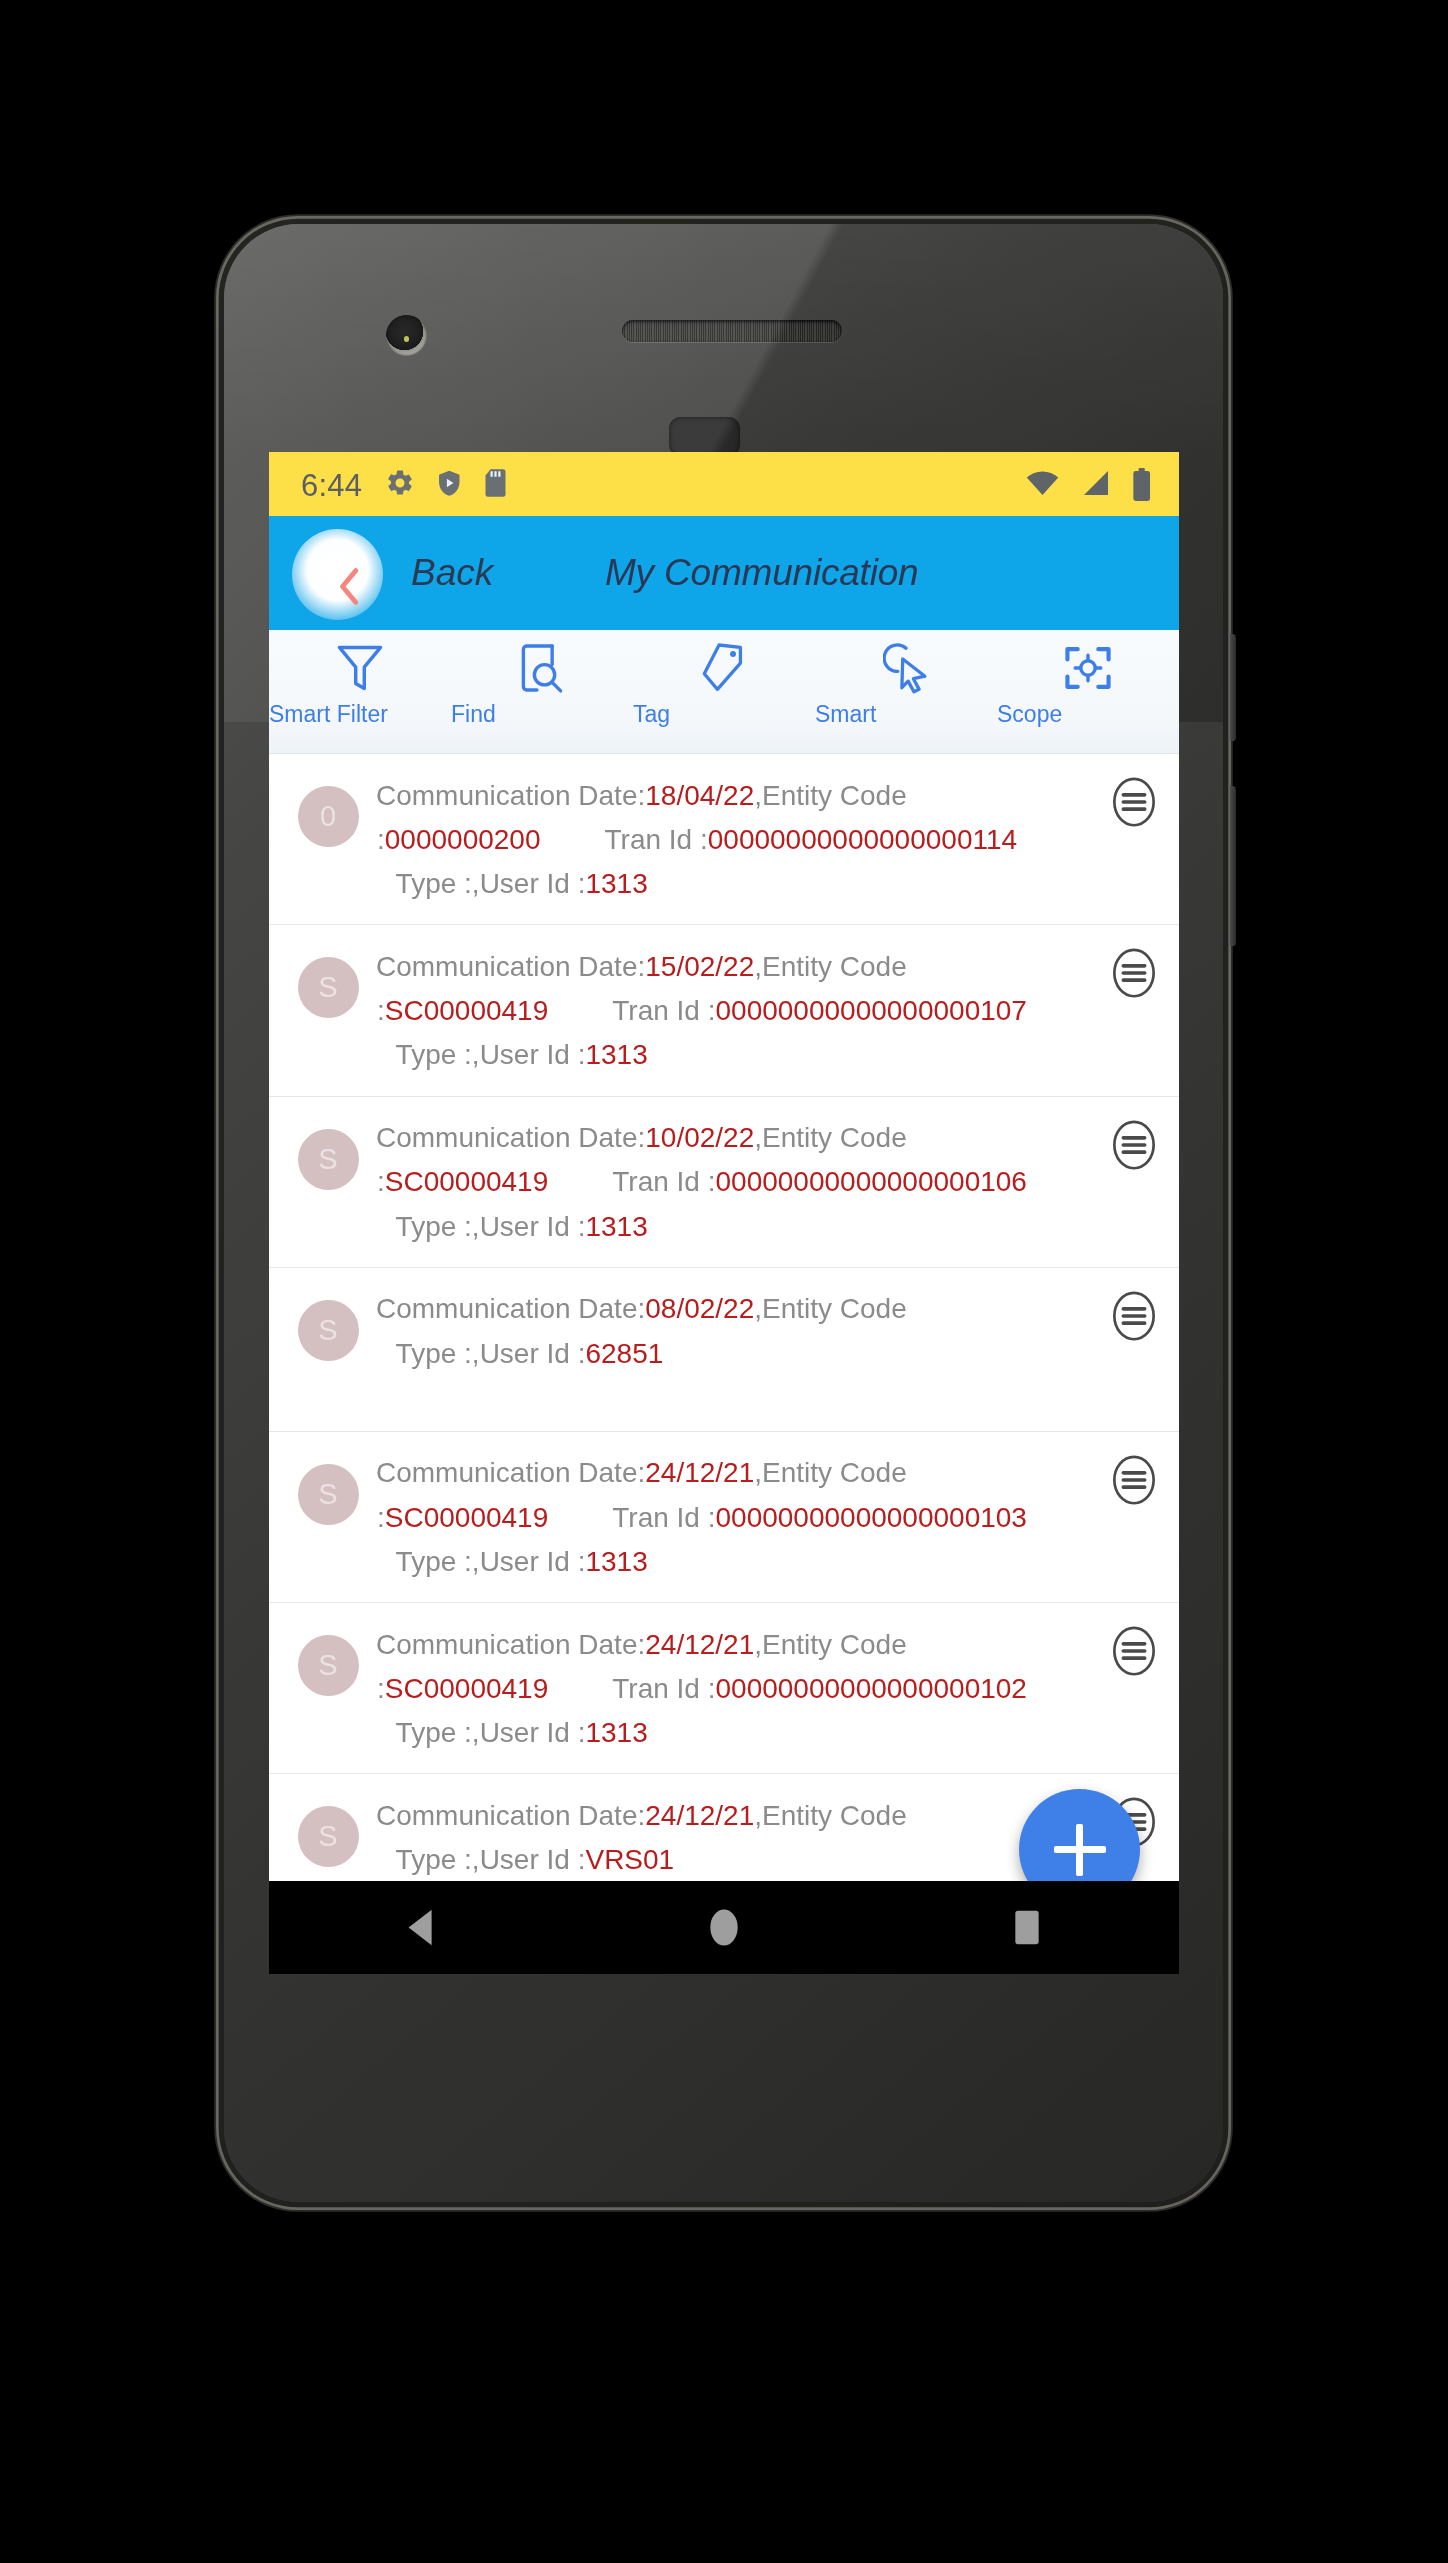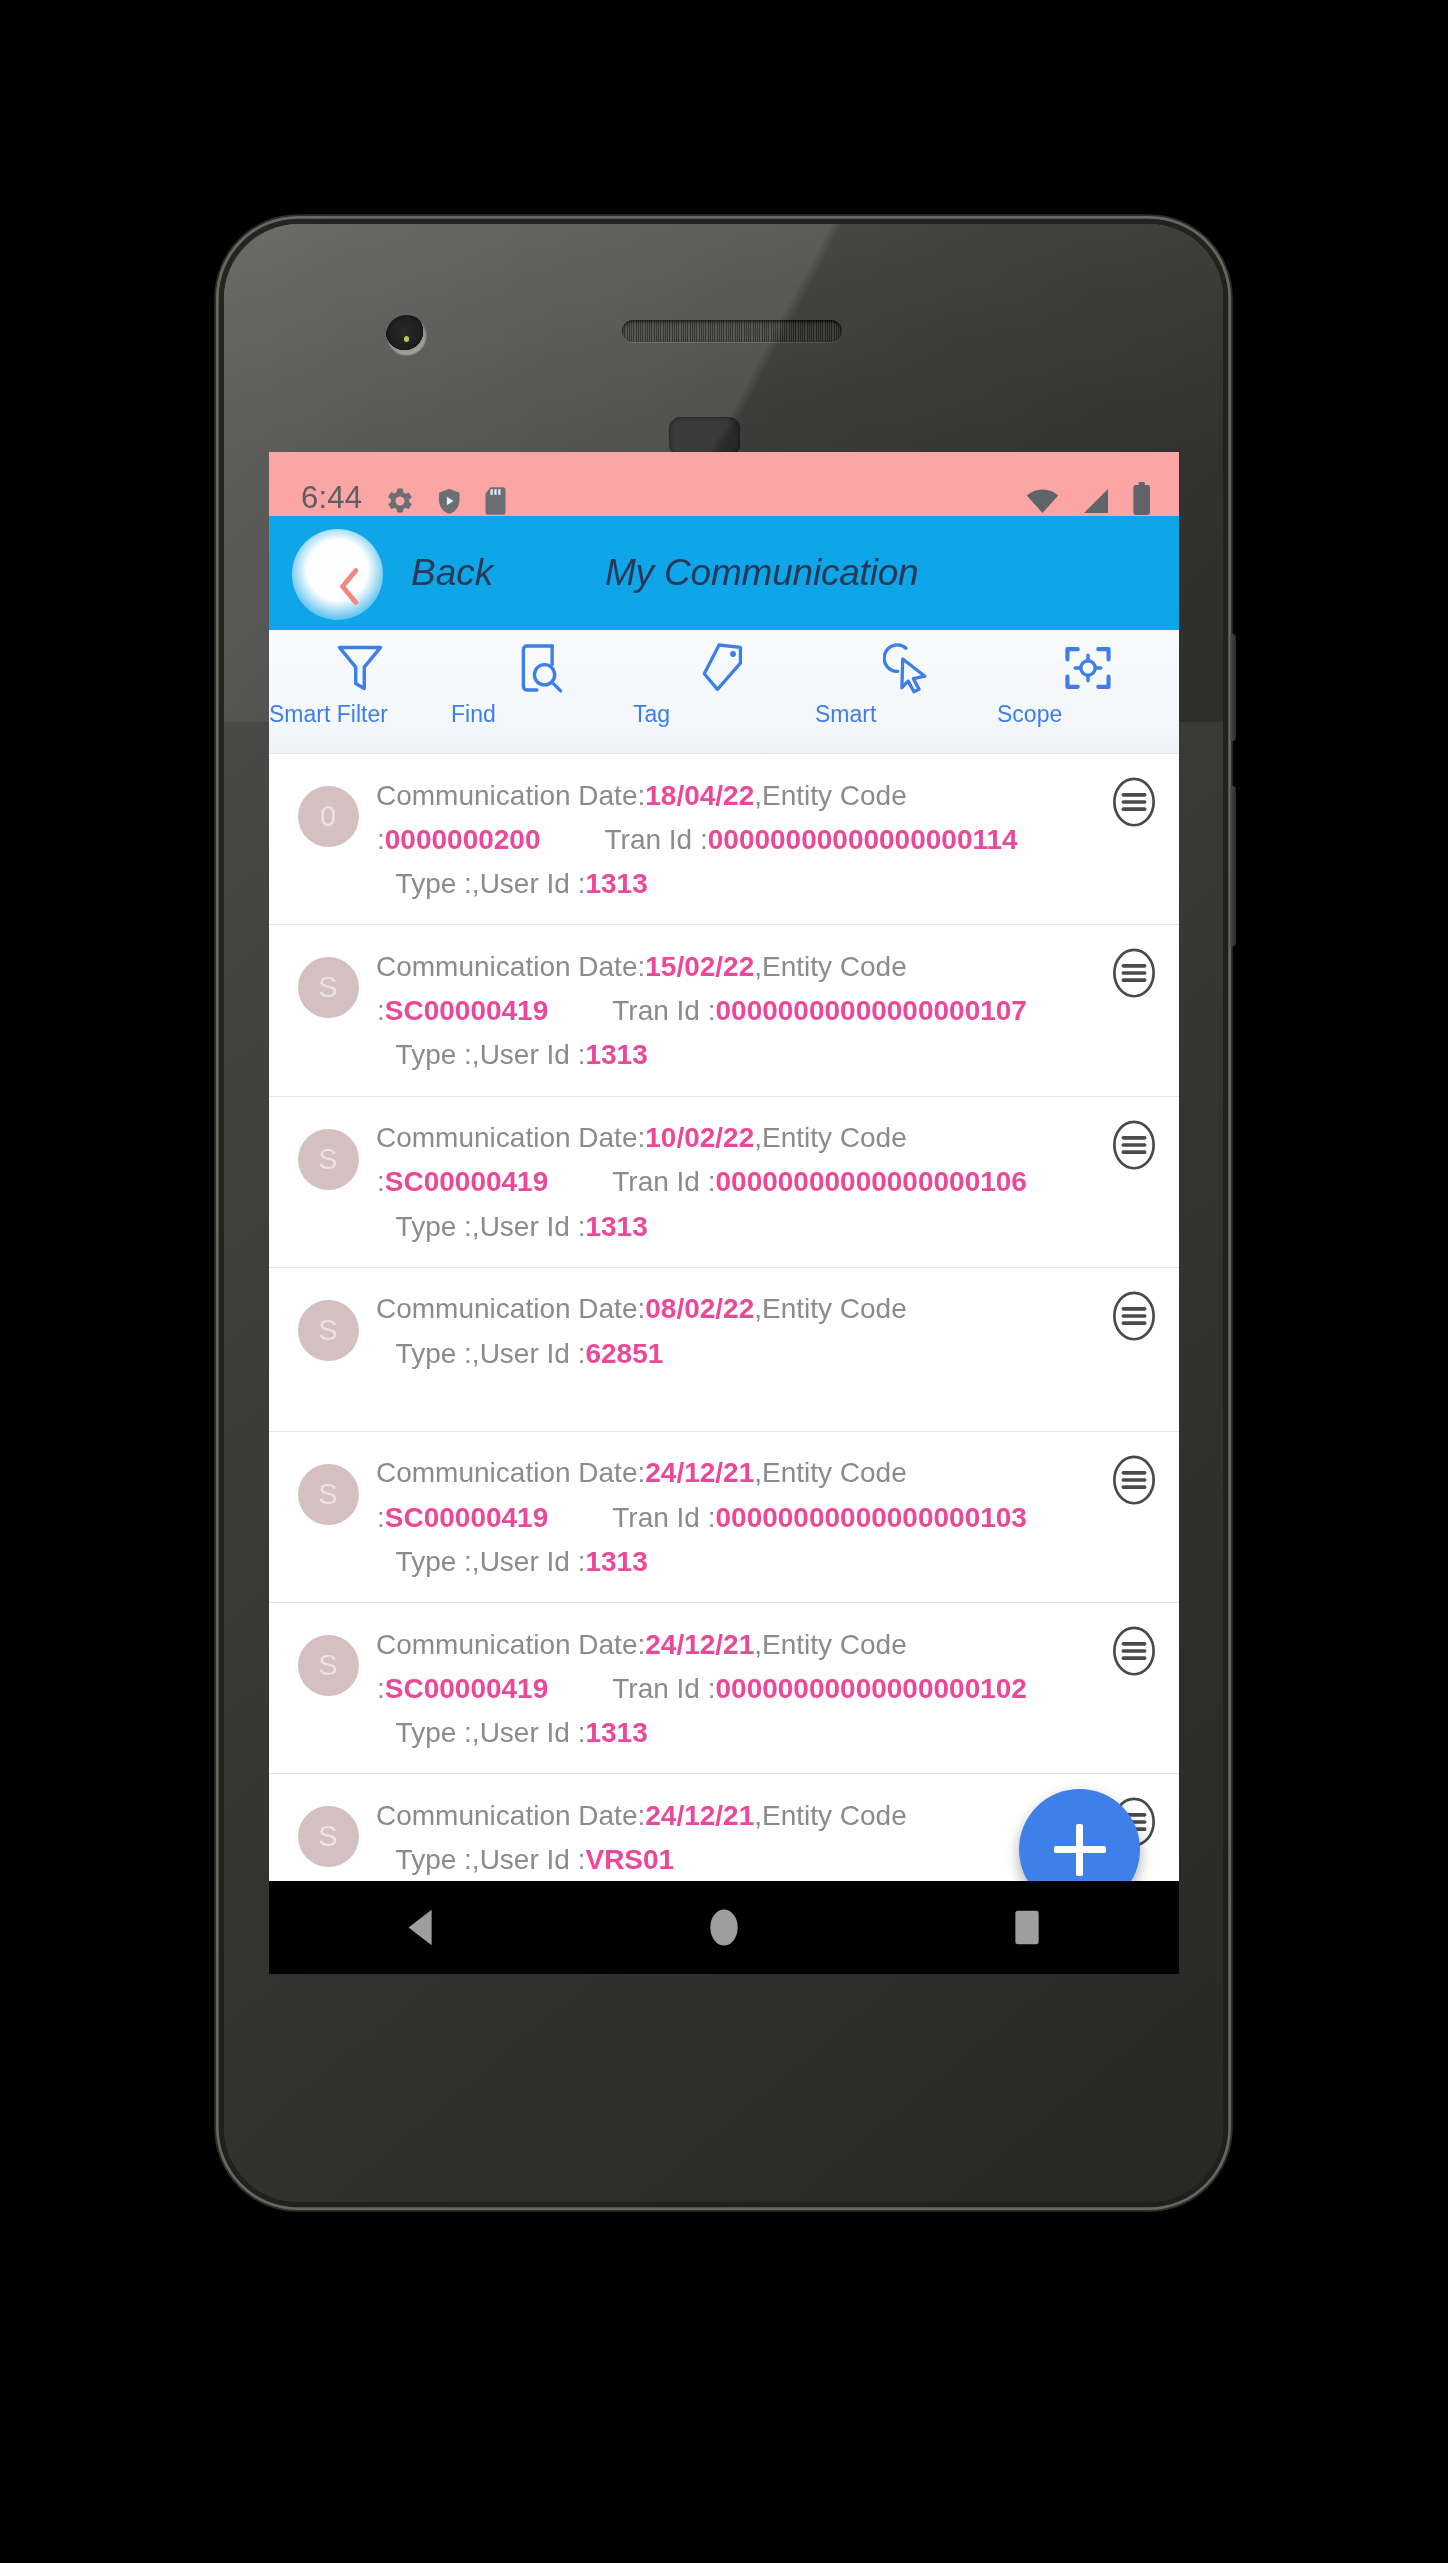--- a/index.html
+++ b/index.html
@@ -107,24 +107,24 @@
     top: 452px;
     width: 910px;
     height: 1522px;
     background: #ffffff;
     overflow: hidden;
   }
 
   
   #status-bar {
     height: 64px;
-    background: #fca5a5;
-    display: flex;
-    align-items: flex-end;
-    padding: 0 27px 0 32px;
+    background: #fde047;
+    display: flex;
+    align-items: flex-start;
+    padding: 16px 27px 0 32px;
     box-sizing: border-box;
   }
   #status-time {
     font-size: 31px;
     color: #5b5f63;
     letter-spacing: 0.2px;
     margin-right: 23px;
   }
   .sb-icon { margin-right: 19.6px; display: flex; align-items: center; }
   #status-spacer { flex: 1; }
@@ -224,21 +224,21 @@
     align-items: center;
     justify-content: center;
   }
   .row.partial .avatar { top: 23px; }
   .row-body {
     margin-left: 77px;
     font-size: 28px;
     color: #8b8b8b;
     line-height: 1.58;
   }
-  .row-body b { color: #ec4899; font-weight: bold; }
+  .row-body b { color: #b91c1c; font-weight: normal; }
   .ln2 { margin-left: 1px; }
   .ln2 .gap { display:inline-block; width: 64px; }
   .ln3 { margin-left: 19.6px; }
   .kebab {
     position: absolute;
     right: 19.6px;
     top: 23px;
     width: 50px;
     height: 50px;
   }

